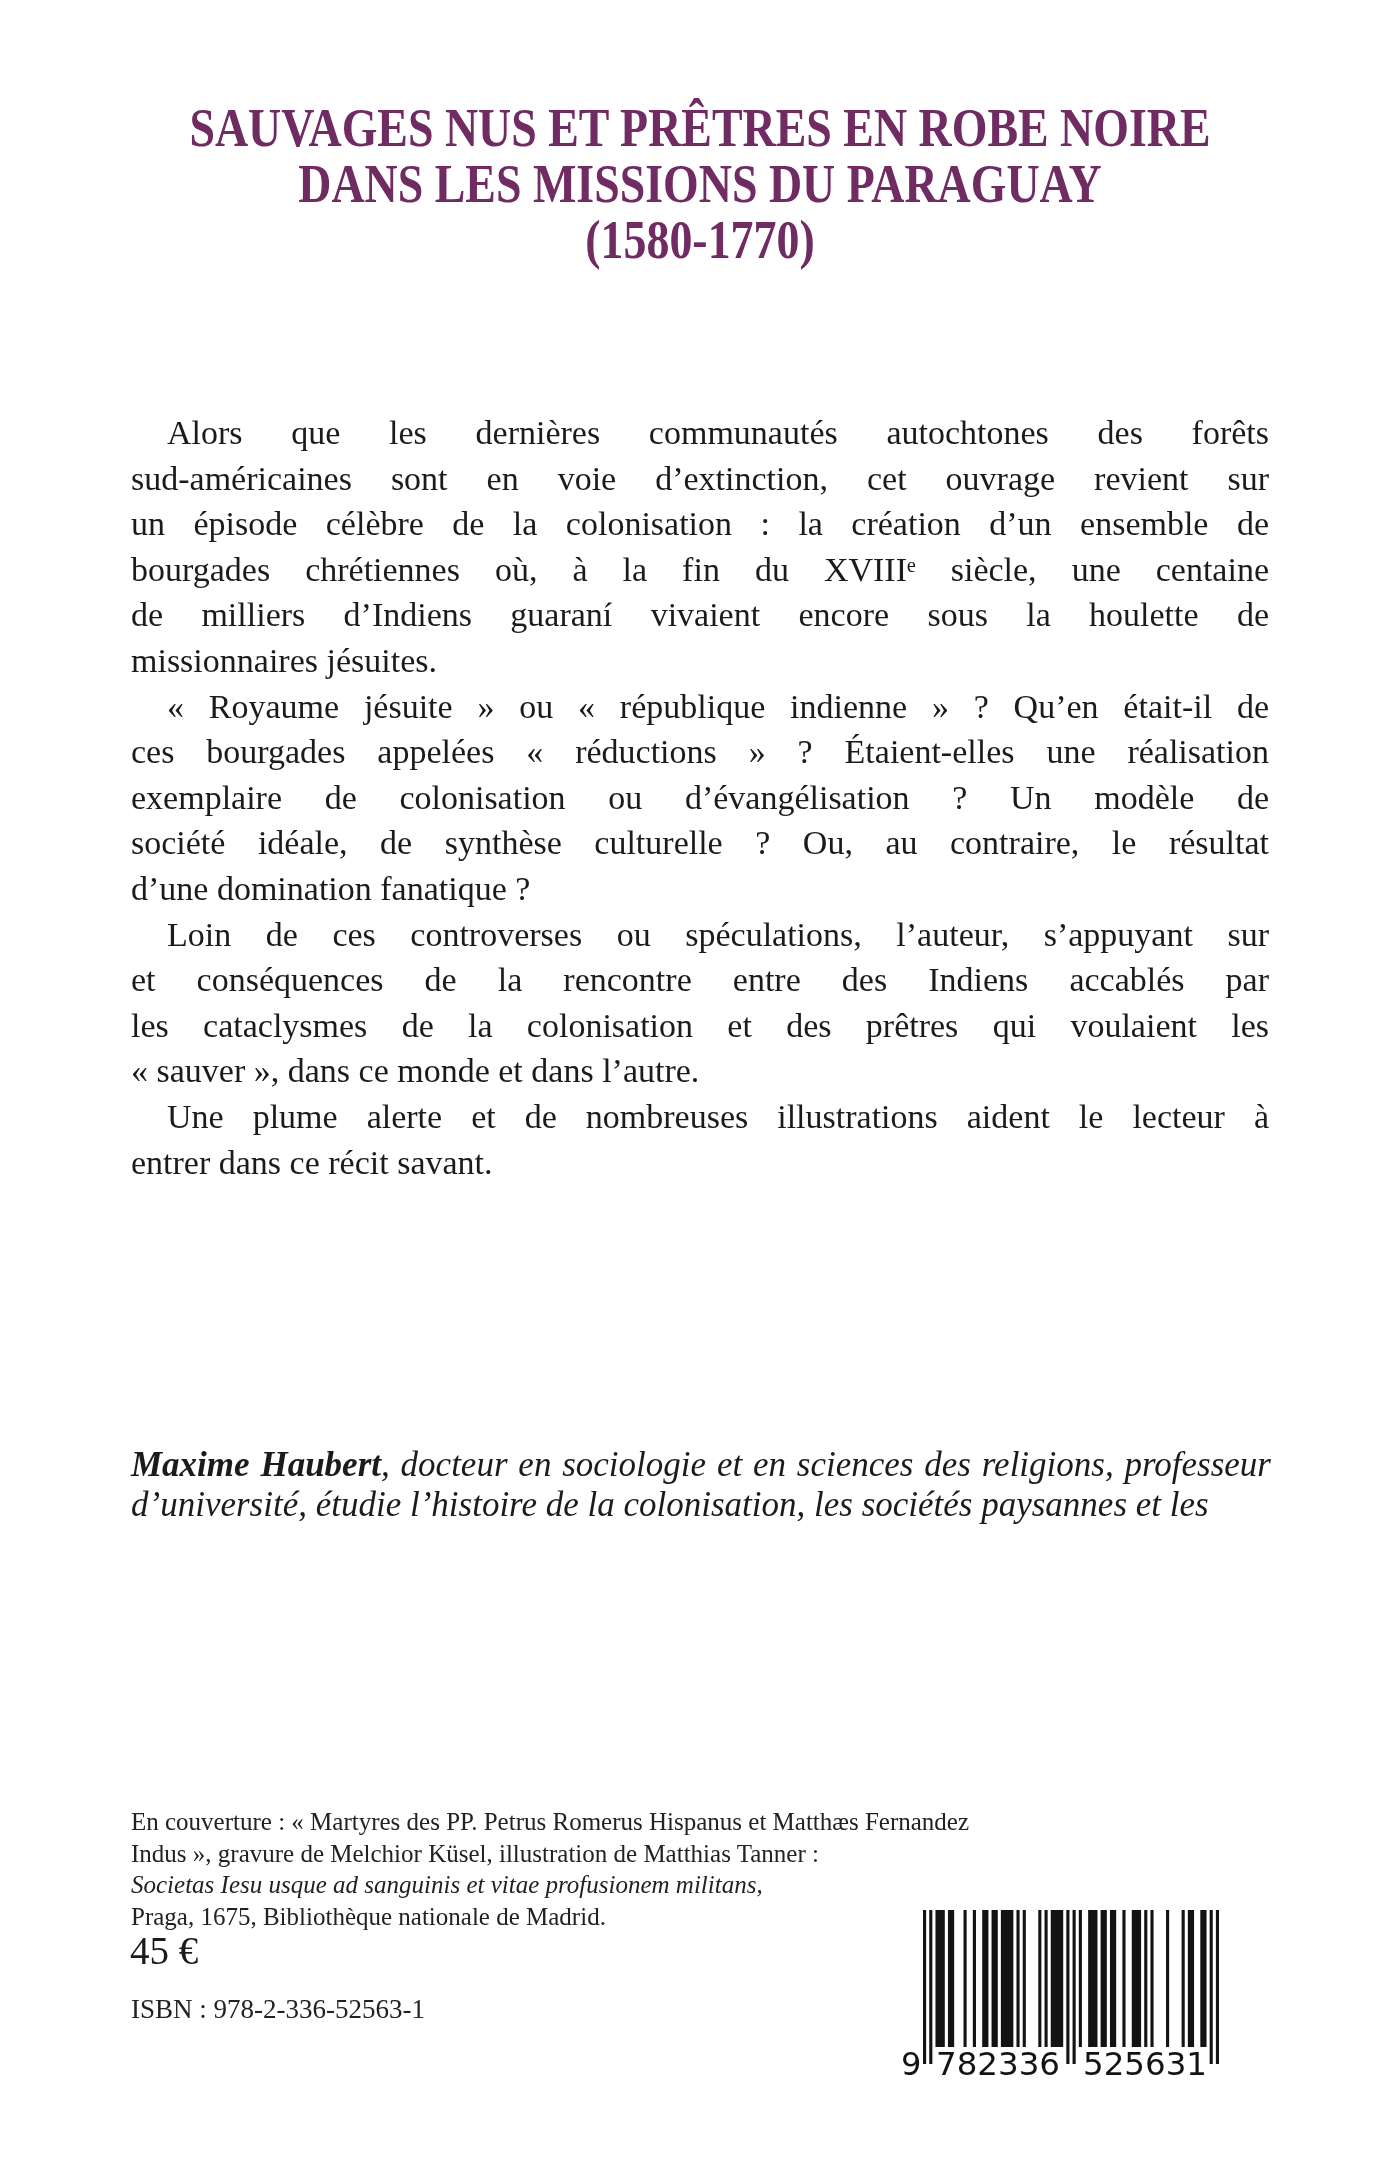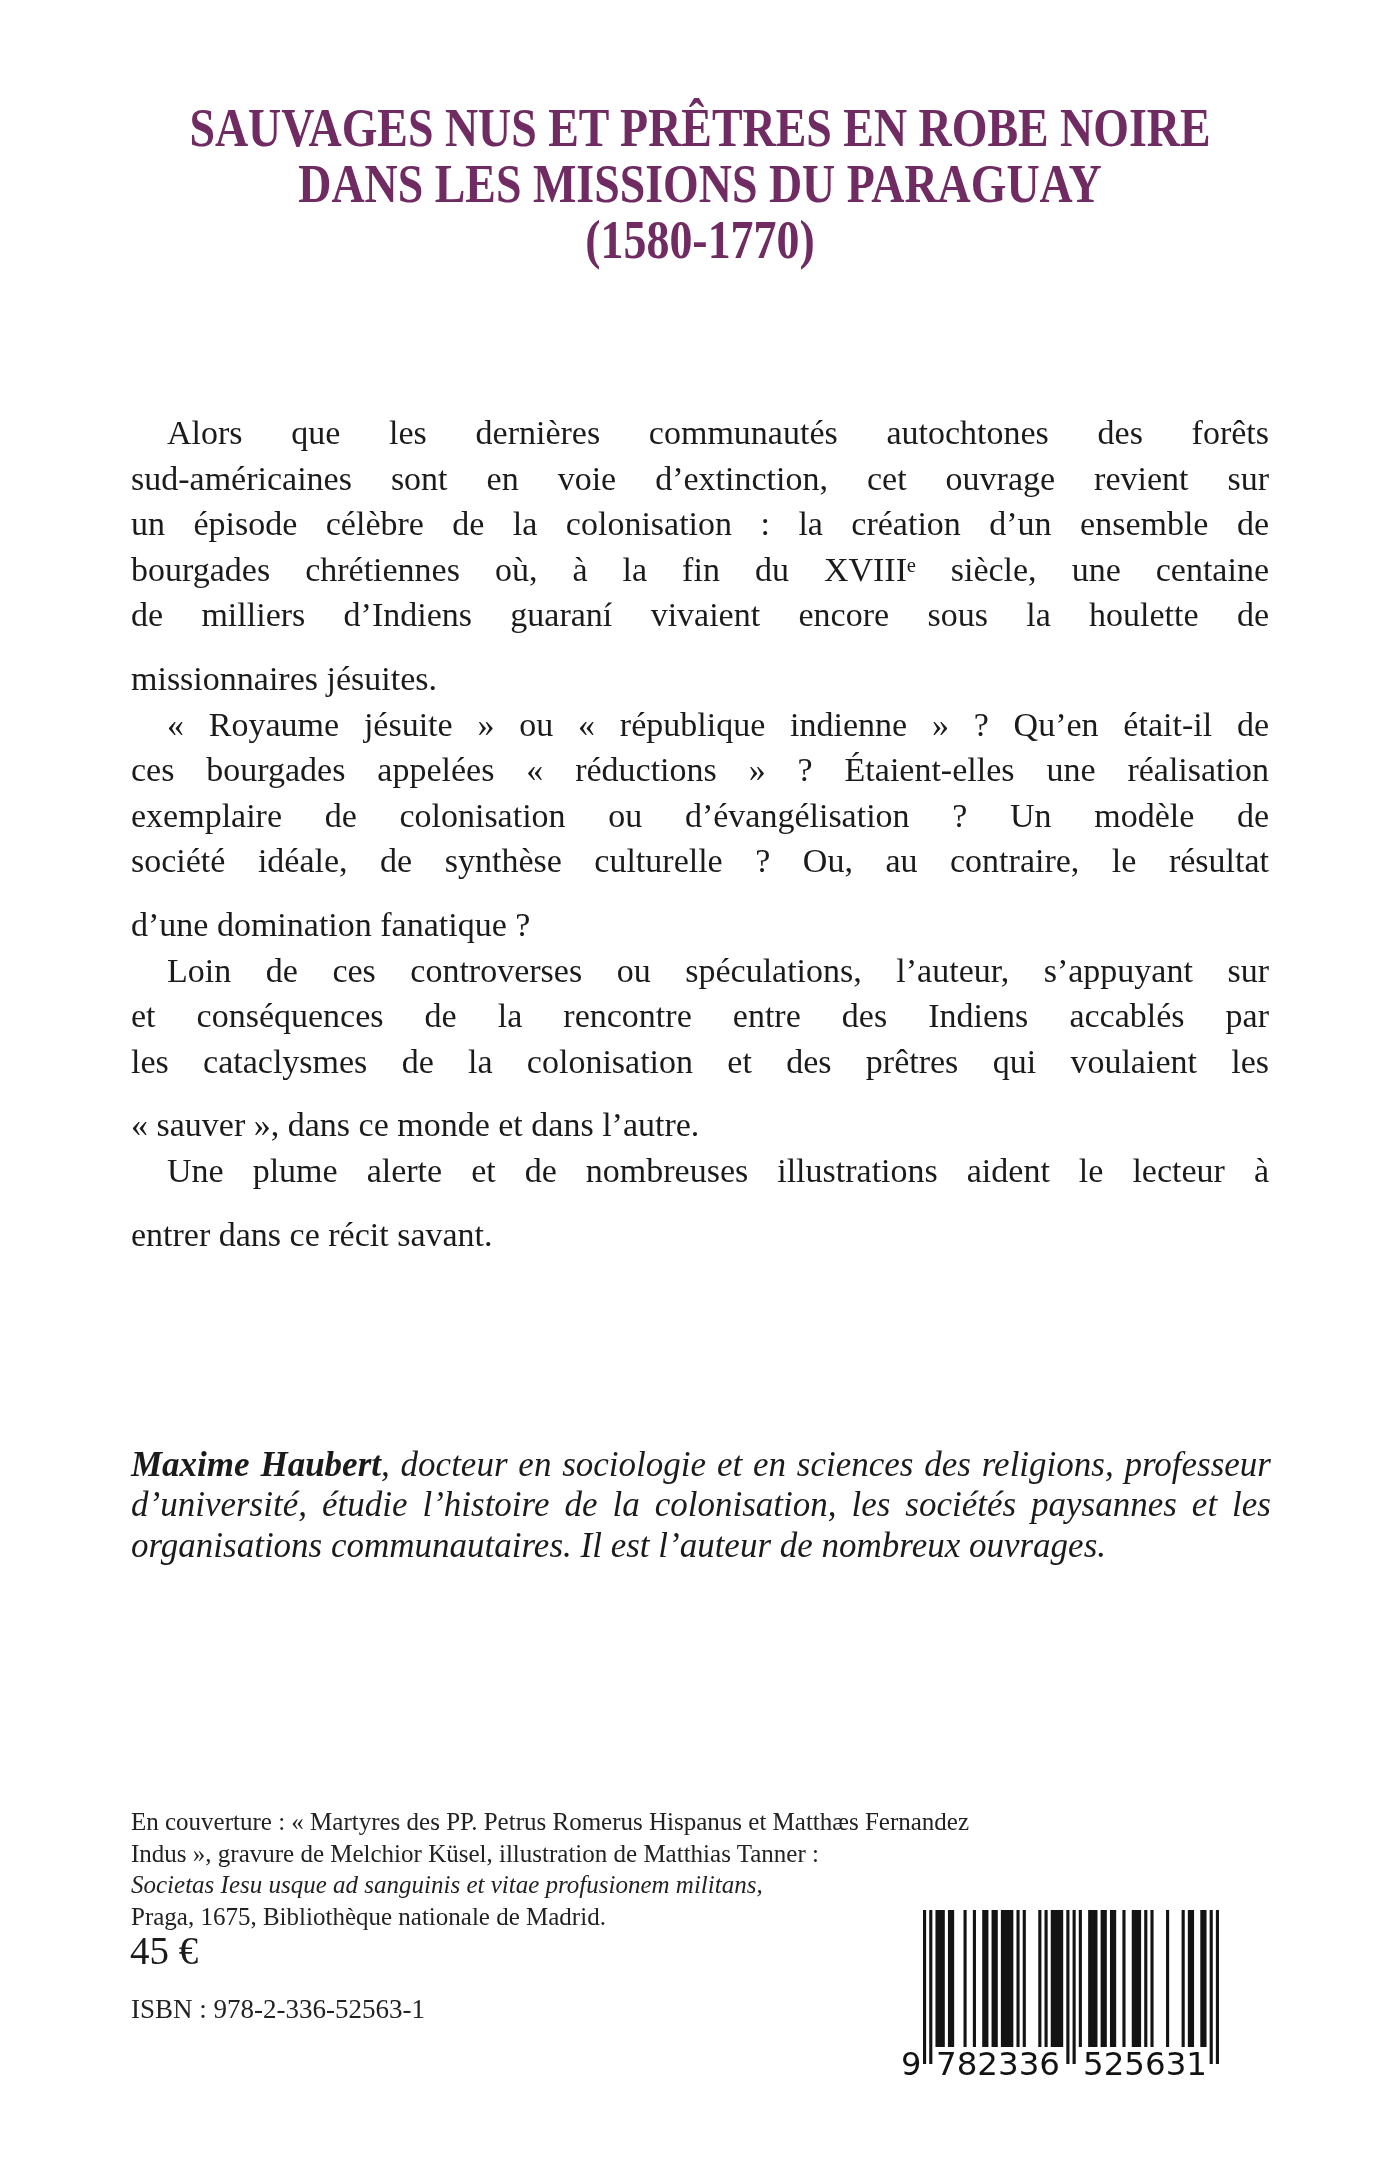--- a/index.html
+++ b/index.html
@@ -34,21 +34,21 @@
     top: 410px; left: 131px; width: 1138px;
     font-size: 34px;
     line-height: 45.6px;
   }
   .bline {
     text-align: justify;
     text-align-last: justify;
     -moz-text-align-last: justify;
   }
   .para .bline:first-child { text-indent: 36px; }
-  .para .bline:last-child { text-align-last: left; margin-top: 18px; -moz-text-align-last: left; }
+  .para .bline:last-child { text-align-last: left; -moz-text-align-last: left; }
   
   .bio-block {
     position: absolute;
     top: 1445px; left: 131px; width: 1140px;
     font-style: italic;
     font-size: 35px;
     line-height: 40.3px;
   }
   .bio-block .bline:last-child { text-align-last: left; -moz-text-align-last: left; }
   .author-name { font-weight: bold; }
@@ -117,21 +117,20 @@
     </div>
     <div class="para">
       <div class="bline">Une plume alerte et de nombreuses illustrations aident le lecteur à</div>
       <div class="bline">entrer dans ce récit savant.</div>
     </div>
   </div>
 
   <div class="bio-block">
     <div class="bline"><span class="author-name">Maxime Haubert</span><span>, docteur en sociologie et en sciences des religions, professeur</span></div>
     <div class="bline">d’université, étudie l’histoire de la colonisation, les sociétés paysannes et les</div>
-    <div class="bline">organisations communautaires. Il est l’auteur de nombreux ouvrages.</div>
   </div>
 
   <div class="credits-block">
     <div>En couverture : « Martyres des PP. Petrus Romerus Hispanus et Matthæs Fernandez</div>
     <div>Indus », gravure de Melchior Küsel, illustration de Matthias Tanner :</div>
     <div class="credit-italic">Societas Iesu usque ad sanguinis et vitae profusionem militans,</div>
     <div>Praga, 1675, Bibliothèque nationale de Madrid.</div>
   </div>
 
   <div class="isbn-line">ISBN : 978-2-336-52563-1</div>

